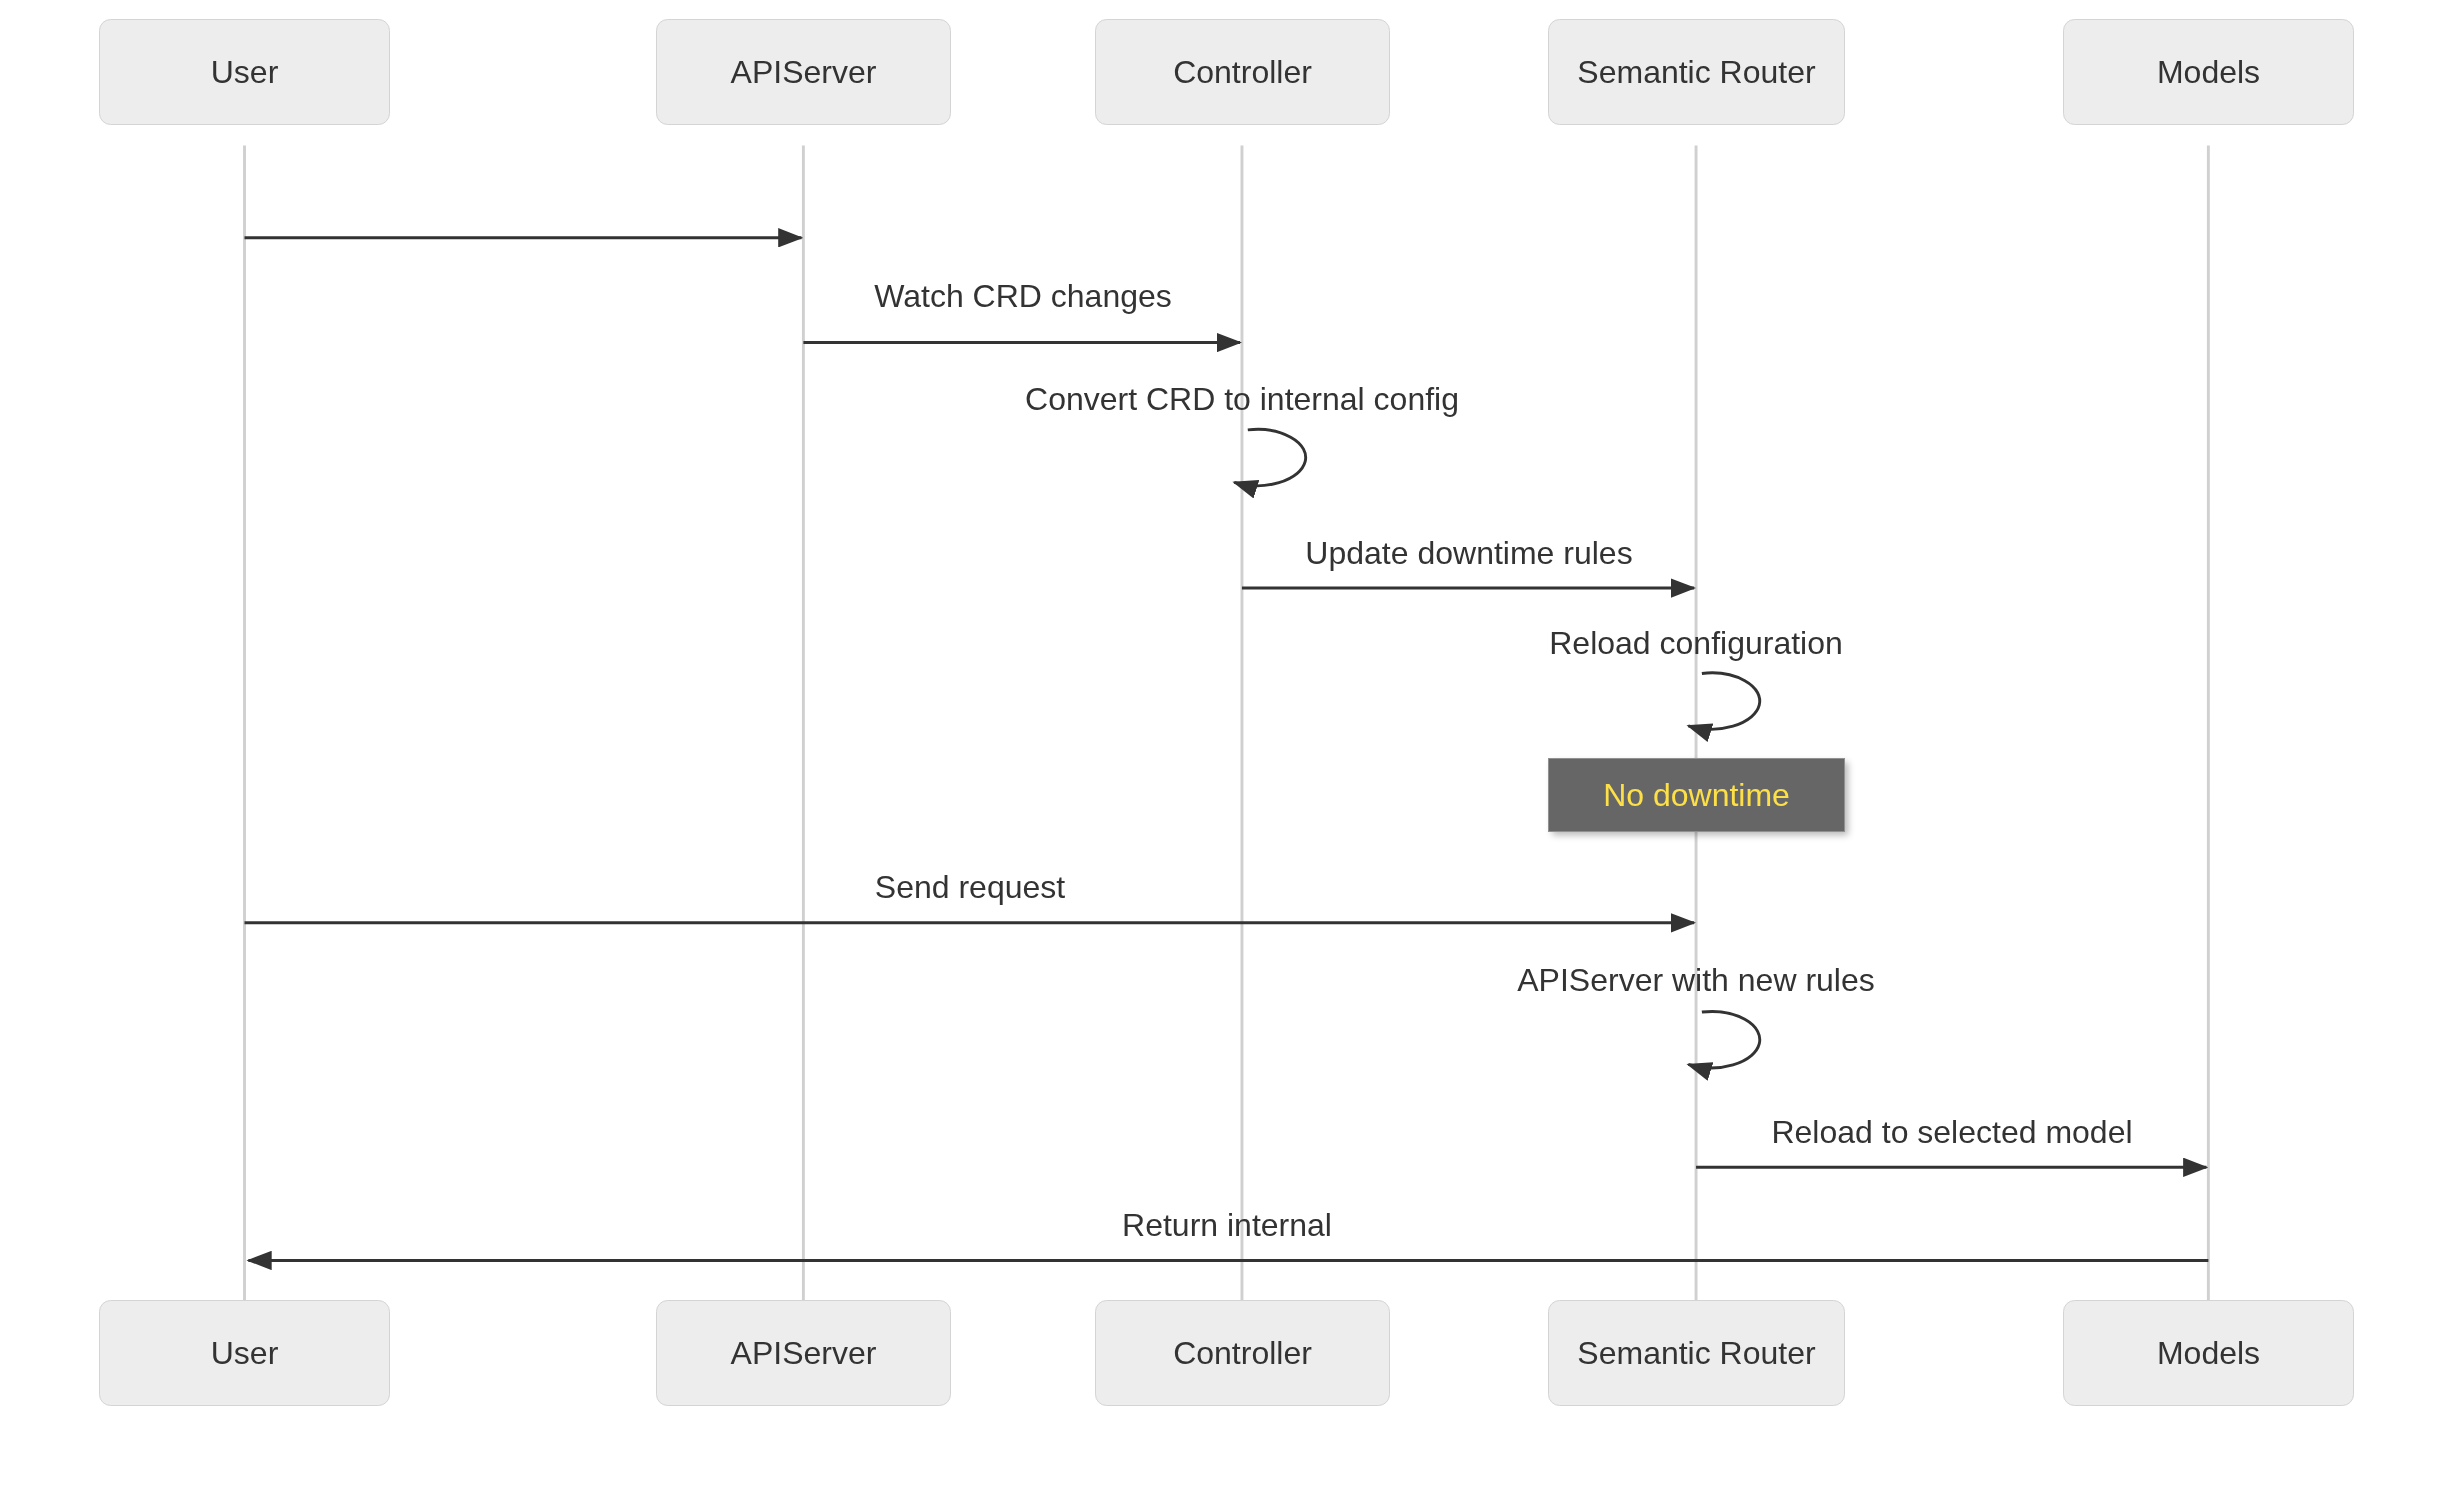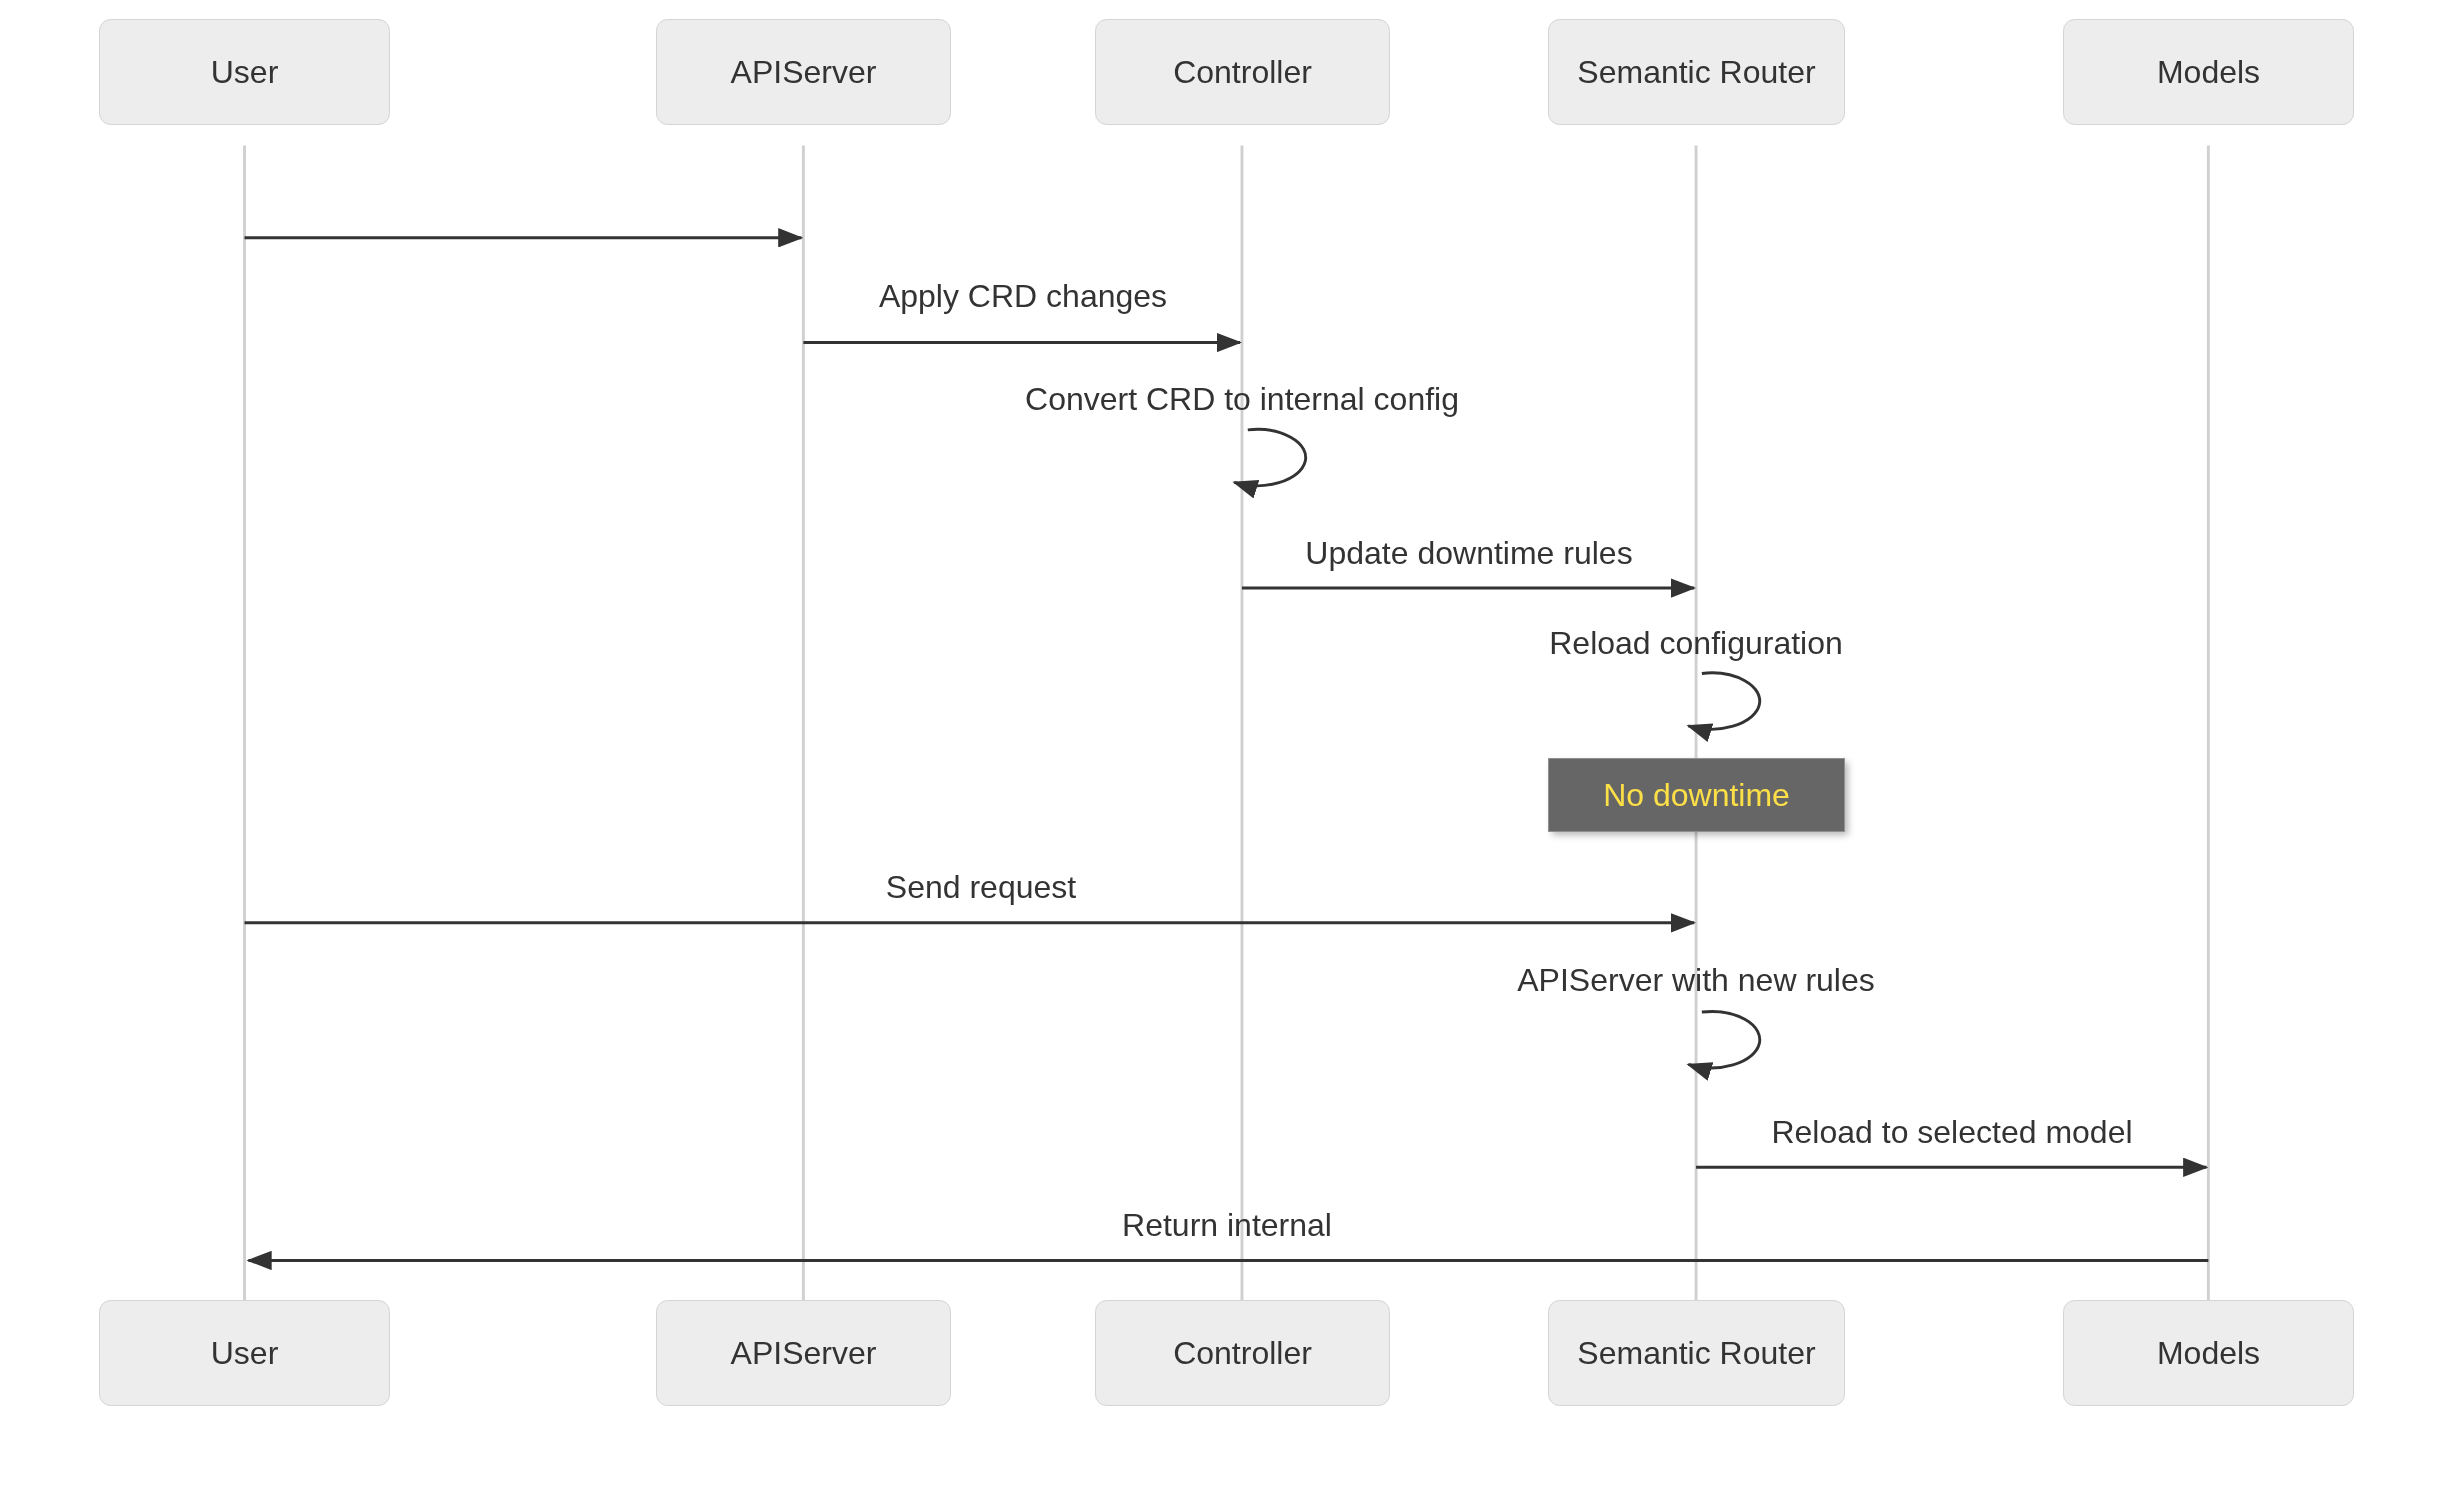--- a/index.html
+++ b/index.html
@@ -119,25 +119,25 @@
   <div class="actor" style="left:1095px; top:1300px; width:295px;">
     <span>Controller</span>
   </div>
   <div class="actor" style="left:1548px; top:1300px; width:297px;">
     <span>Semantic Router</span>
   </div>
   <div class="actor" style="left:2063px; top:1300px; width:291px;">
     <span>Models</span>
   </div>
 
-  <div class="msg" style="left:1023px; top:277px;">Apply CRD changes</div>
+  <div class="msg" style="left:1023px; top:277px;">Watch CRD changes</div>
   <div class="msg" style="left:1242px; top:380px;">Convert CRD to internal config</div>
   <div class="msg" style="left:1469px; top:534px;">Update downtime rules</div>
   <div class="msg" style="left:1696px; top:624px;">Reload configuration</div>
-  <div class="msg" style="left:970px; top:868px;margin-left:11px;">Send request</div>
+  <div class="msg" style="left:970px; top:868px;">Send request</div>
   <div class="msg" style="left:1696px; top:961px;">APIServer with new rules</div>
   <div class="msg" style="left:1952px; top:1113px;">Reload to selected model</div>
   <div class="msg" style="left:1227px; top:1206px;">Return internal</div>
 
   <div class="note" style="left:1548px; top:758px; width:297px; height:74px;">No downtime</div>
 
 </div>
 
 
 </body></html>

